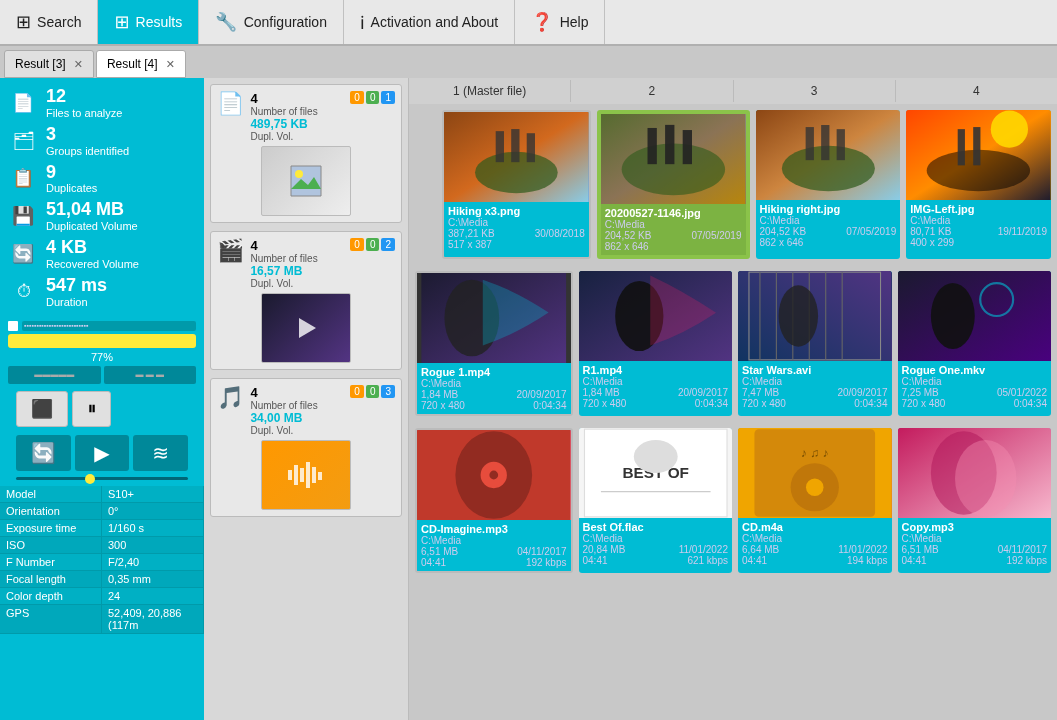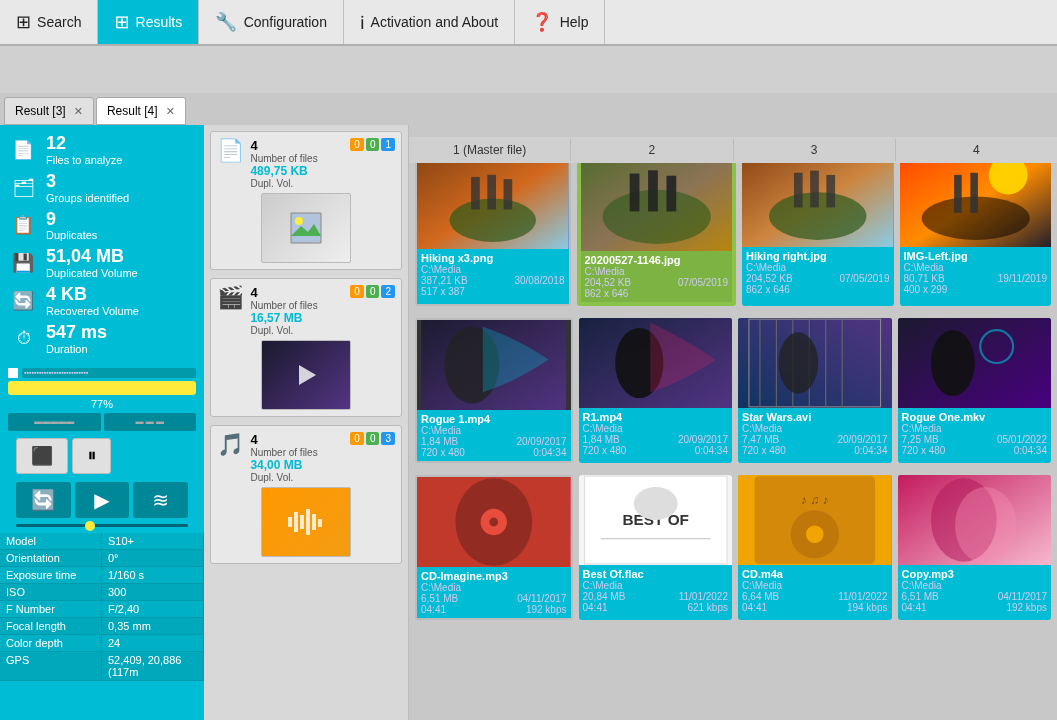--- a/index.html
+++ b/index.html
@@ -5,21 +5,21 @@
     * { margin: 0; padding: 0; box-sizing: border-box; }
     body { font-family: Arial, sans-serif; font-size: 12px; background: #d0d0d0; width: 1057px; height: 720px; overflow: hidden; }
 
     
     .top-nav { display: flex; background: #e8e8e8; border-bottom: 2px solid #b0b0b0; height: 46px; }
     .nav-btn { display: flex; align-items: center; gap: 6px; padding: 0 16px; border: none; background: transparent; cursor: pointer; font-size: 14px; color: #222; border-right: 1px solid #c0c0c0; height: 100%; }
     .nav-btn.active { background: #00bcd4; color: white; }
     .nav-btn .nav-icon { font-size: 18px; }
 
     
-    .tabs-bar { display: flex; background: #c8c8c8; padding: 4px 4px 0; gap: 2px; height: 32px; margin-top: 47px; }
+    .tabs-bar { display: flex; background: #c8c8c8; padding: 4px 4px 0; gap: 2px; height: 32px; }
     .tab { display: flex; align-items: center; gap: 4px; padding: 4px 10px; background: #e0e0e0; border-radius: 3px 3px 0 0; cursor: pointer; font-size: 12px; border: 1px solid #aaa; }
     .tab.active { background: white; }
     .tab .close-btn { color: #666; font-size: 11px; cursor: pointer; margin-left: 4px; }
 
     
     .main-content { display: flex; height: calc(720px - 78px); }
 
     
     .left-panel { width: 204px; background: #00bcd4; flex-shrink: 0; display: flex; flex-direction: column; }
     .stats-area { padding: 6px; }
@@ -53,21 +53,21 @@
     .meta-row:nth-child(odd) { background: #00b0c4; }
     .meta-row:nth-child(even) { background: #00a8bb; }
     .meta-cell { flex: 1; padding: 2px 6px; color: white; font-size: 11px; border-right: 1px solid #009aaa; }
 
     
     .groups-panel { width: 204px; flex-shrink: 0; background: #d8d8d8; padding: 6px; display: flex; flex-direction: column; gap: 8px; }
     .group-item { background: #e8e8e8; border: 1px solid #bbb; border-radius: 3px; padding: 6px; }
 
     
     .image-grid-area { flex: 1; overflow-y: auto; background: #c8c8c8; }
-    .column-headers { display: flex; background: #d0d0d0; padding: 2px 0; position: sticky; top: 12px; z-index: 10; }
+    .column-headers { display: flex; background: #d0d0d0; padding: 2px 0; position: sticky; top: 0; z-index: 10; }
     .col-header { flex: 1; text-align: center; font-size: 12px; padding: 4px; color: #333; border-right: 1px solid #bbb; }
     .col-header:last-child { border-right: none; }
 
     .grid-section { display: flex; padding: 6px; gap: 6px; }
     .grid-cell { flex: 1; background: #00bcd4; border-radius: 3px; overflow: hidden; min-width: 0; }
     .grid-cell.selected { border: 4px solid #8bc34a; background: #7cb342; }
     .grid-cell.master { border: 2px solid #bbb; }
     .cell-image { width: 100%; height: 90px; object-fit: cover; background: #555; display: flex; align-items: center; justify-content: center; overflow: hidden; }
     .cell-info { padding: 3px 4px; background: #00bcd4; }
     .cell-name { font-size: 11px; color: white; font-weight: bold; }
@@ -325,21 +325,21 @@
 
       <div class="column-headers">
         <div class="col-header">1 (Master file)</div>
         <div class="col-header">2</div>
         <div class="col-header">3</div>
         <div class="col-header">4</div>
       </div>
 
       <div class="grid-section">
 
-        <div class="grid-cell master" style="border:2px solid #bbb;">
+        <div class="grid-cell master" style="border:2px solid #bbb;margin-left:27px;">
           <div class="cell-image img-hiking">
             <svg width="100%" height="90" viewBox="0 0 140 90" preserveAspectRatio="xMidYMid slice">
               <defs>
                   <linearGradient id="h1" x1="0" y1="0" x2="1" y2="1">
                     <stop offset="0%" stop-color="#8B4513"></stop>
                     <stop offset="50%" stop-color="#D2691E"></stop>
                     <stop offset="100%" stop-color="#87CEEB"></stop>
                   </linearGradient>
                 </defs>
               <rect width="140" height="90" fill="url(#h1)"></rect>

